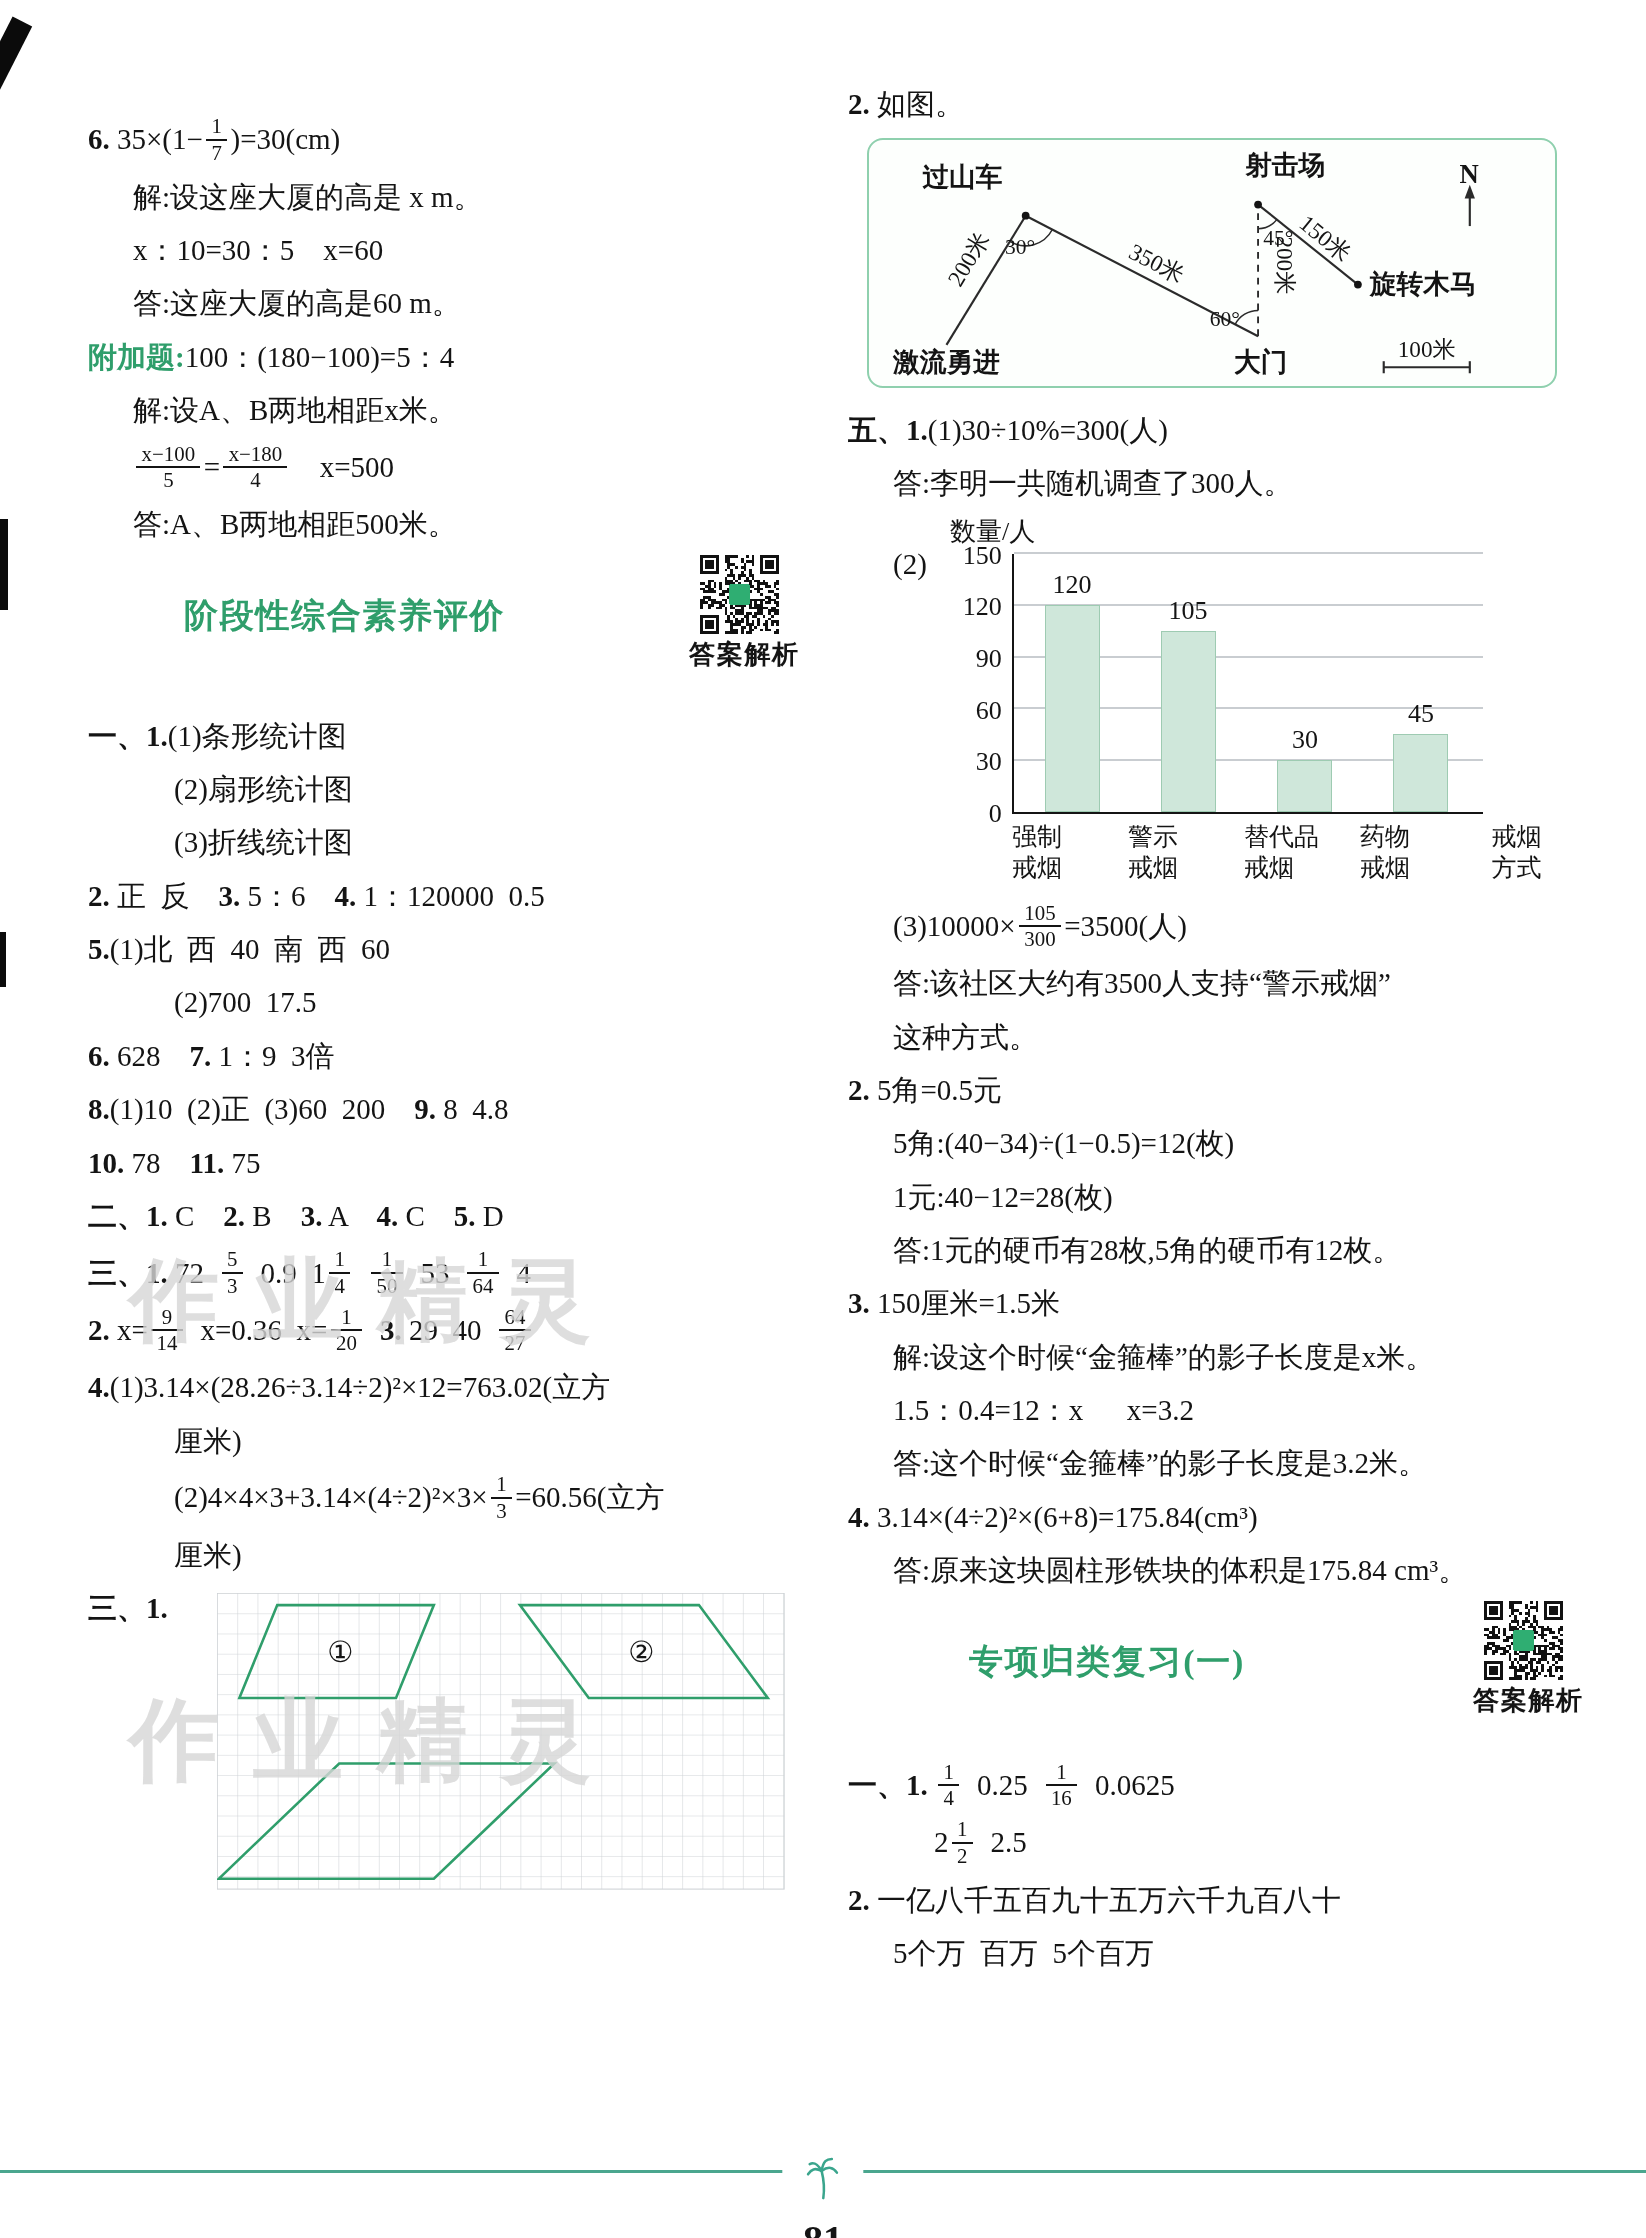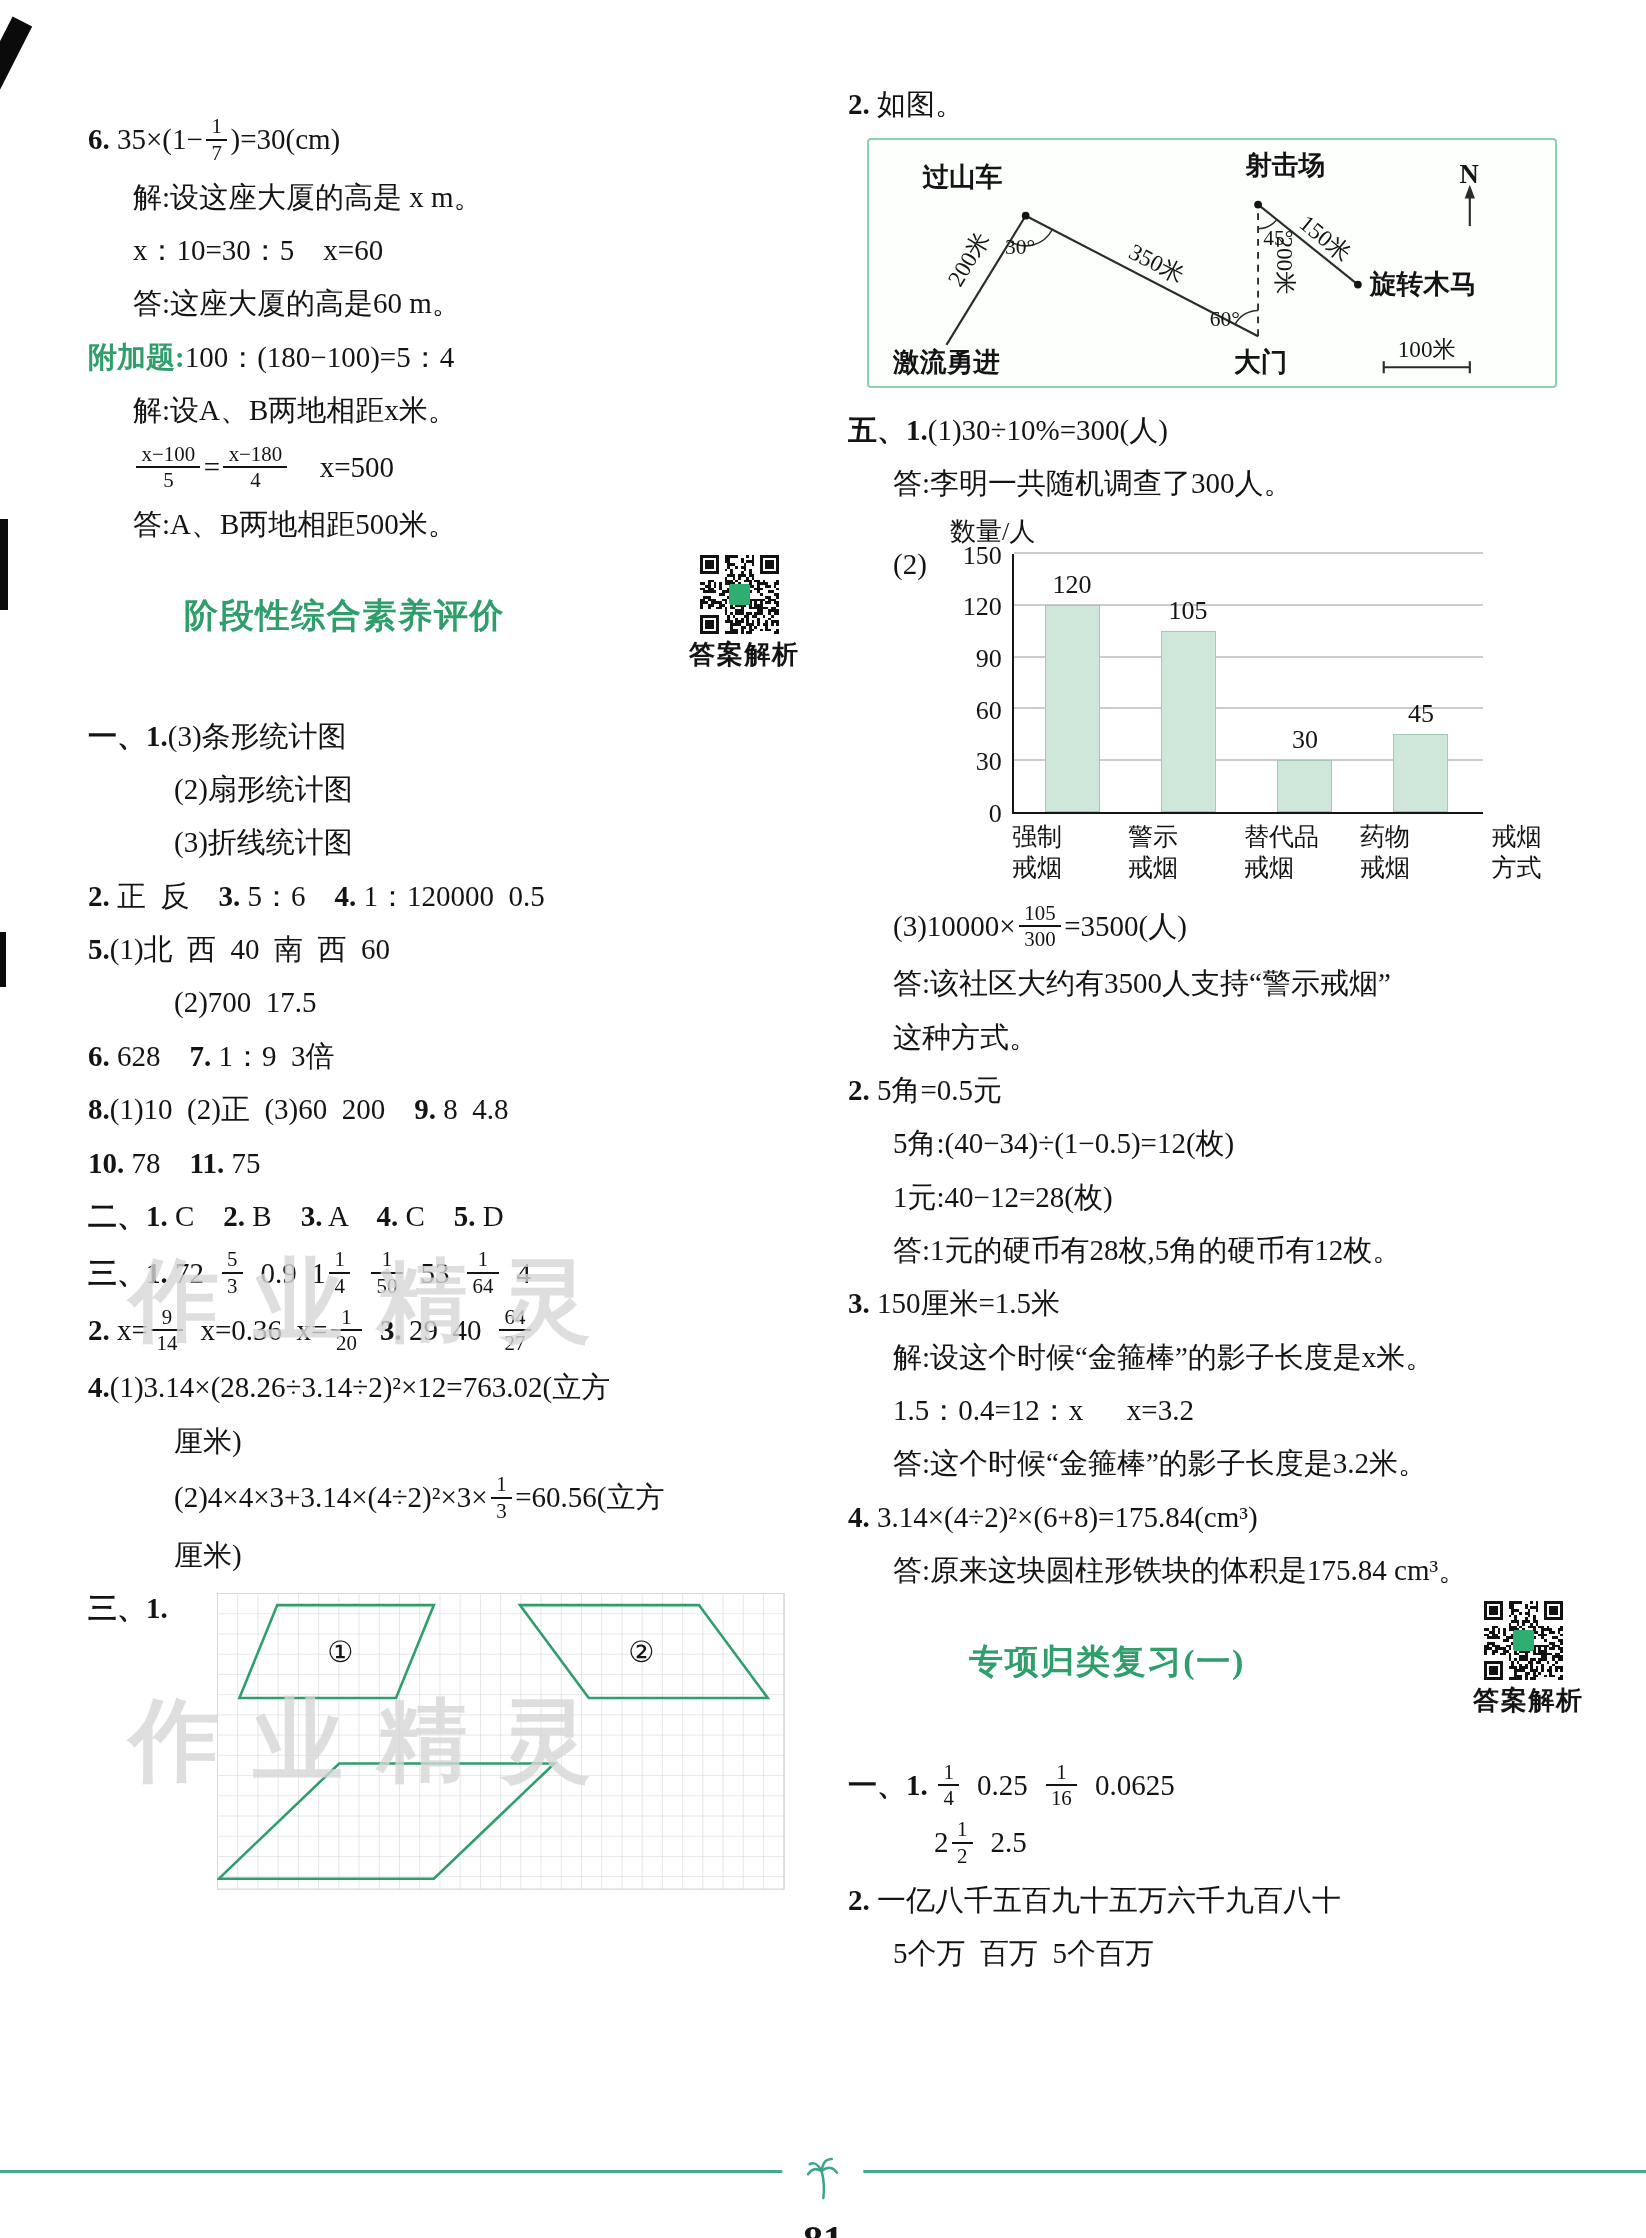--- a/index.html
+++ b/index.html
@@ -23,21 +23,21 @@
   
   .sec-row{position:relative;height:153px;margin-top:5.2px;}
   .sec-title{position:absolute;top:38px;font-size:34px;font-weight:bold;color:#2f9e6b;letter-spacing:1.7px;}
   .sec-row.l .sec-title{left:96px;}
   .sec-row.r .sec-title{left:121px;}
   .qr{position:absolute;right:5.2px;top:0;width:121px;text-align:right;}
   .qrsvg{width:79px;height:79px;shape-rendering:crispEdges;display:block;margin:0 auto;}
   .qr-caption{font-size:26px;font-weight:bold;margin-top:3.4px;letter-spacing:1.7px;}
   
   .map-fig{position:relative;margin:8.6px 0 13.8px 19px;width:686px;height:246px;
-           border:2.6px solid #8fd0ae;border-radius:4px;background:#fdfffd;}
+           border:2.6px solid #8fd0ae;border-radius:16px;background:#fdfffd;}
   .map-fig svg{position:absolute;left:0;top:0;}
   .map-fig text{fill:#141414;font-family:inherit;}
   .mt{font-size:31px;font-weight:bold;}
   .md{font-size:27px;}
   .ma{font-size:25px;}
   .mline{stroke:#2b2b2b;stroke-width:2.5;fill:none;}
   .mdash{stroke:#2b2b2b;stroke-width:2.2;fill:none;stroke-dasharray:8 7;}
   .marc{stroke:#2b2b2b;stroke-width:1.8;fill:none;}
   
   .chart-row{position:relative;margin:5.2px 0 15.5px 0;}
@@ -393,21 +393,21 @@
             <rect x="18" y="28" width="1" height="1" fill="#111"></rect>
             <rect x="27" y="28" width="1" height="1" fill="#111"></rect>
             <rect x="28" y="28" width="1" height="1" fill="#111"></rect>
             <rect x="10.5" y="10.5" width="8" height="8" rx="1.6" fill="#2fae72"></rect>
           </svg>
         <div class="qr-caption">答案解析</div>
       </div>
     </div>
 
     <div>
-        <div class="line"><span class="b">一、1.</span><span>(3)条形统计图</span></div>
+        <div class="line"><span class="b">一、1.</span><span>(1)条形统计图</span></div>
         <div class="line i2"><span>(2)扇形统计图</span></div>
         <div class="line i2"><span>(3)折线统计图</span></div>
         <div class="line"><span class="b">2.</span><span> 正  反    </span><span class="b">3.</span><span> 5：6    </span><span class="b">4.</span><span> 1：120000  0.5</span></div>
         <div class="line"><span class="b">5.</span><span>(1)北  西  40  南  西  60</span></div>
         <div class="line i2"><span>(2)700  17.5</span></div>
         <div class="line"><span class="b">6.</span><span> 628    </span><span class="b">7.</span><span> 1：9  3倍</span></div>
         <div class="line"><span class="b">8.</span><span>(1)10  (2)正  (3)60  200    </span><span class="b">9.</span><span> 8  4.8</span></div>
         <div class="line"><span class="b">10.</span><span> 78    </span><span class="b">11.</span><span> 75</span></div>
         <div class="line"><span class="b">二、1.</span><span> C    </span><span class="b">2.</span><span> B    </span><span class="b">3.</span><span> A    </span><span class="b">4.</span><span> C    </span><span class="b">5.</span><span> D</span></div>
         <div class="line frl"><span class="b">三、1.</span><span> 72  </span><span class="frac"><span class="fn">5</span><span class="fd">3</span></span><span>  0.9  1</span><span class="frac"><span class="fn">1</span><span class="fd">4</span></span><span>  </span><span class="frac"><span class="fn">1</span><span class="fd">50</span></span><span>  53  </span><span class="frac"><span class="fn">1</span><span class="fd">64</span></span><span>  4</span></div>

